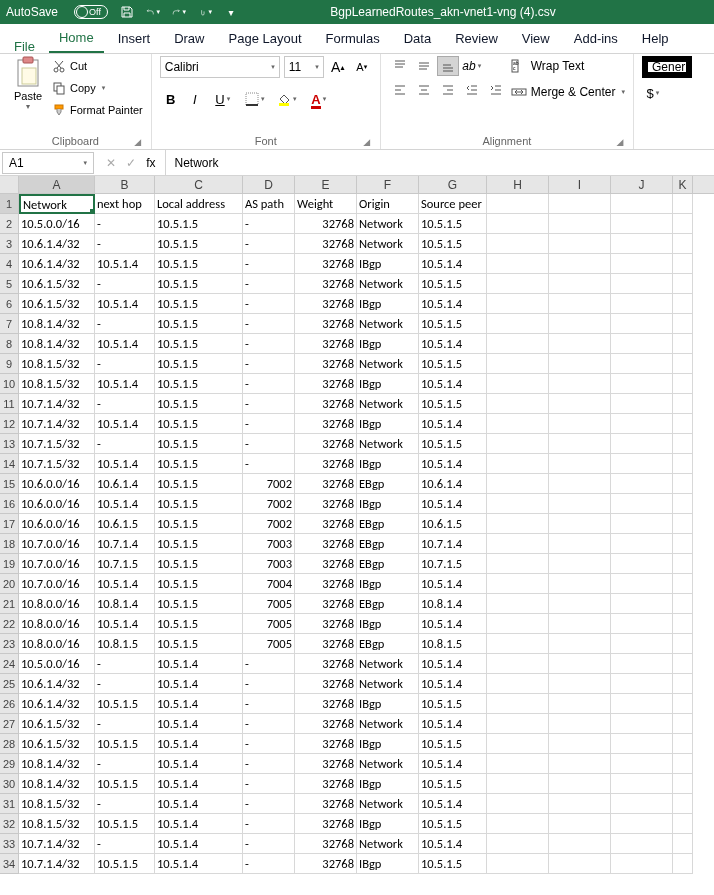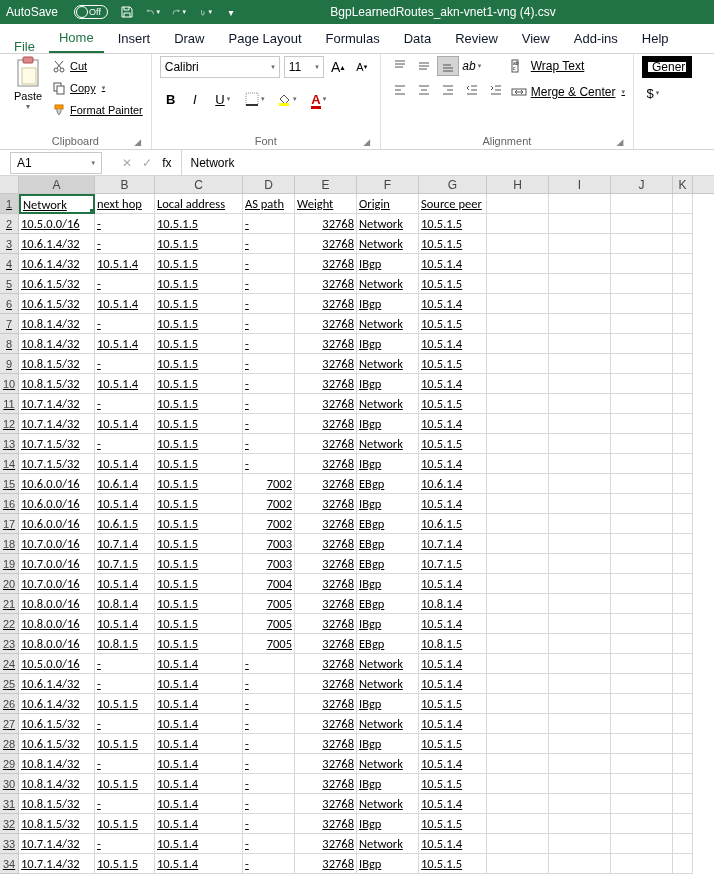--- a/index.html
+++ b/index.html
@@ -47,32 +47,32 @@
 .align-row { display: flex; gap: 2px; }
 .align-btn { width: 22px; height: 20px; display: flex; align-items: center; justify-content: center; }
 .align-btn.sel { background: #d4d4d4; border: 1px solid #aaa; }
 
 .wrap-col { display: flex; flex-direction: column; gap: 6px; font-size: 12px; }
 .wrap-col .row { display: flex; align-items: center; gap: 4px; }
 .gen-sel { width: 50px; height: 22px; border: 6px solid #000000; display: flex; align-items: center; padding: 0 4px; }
 .num-row { display: flex; gap: 4px; }
 
 .formula-bar { display: flex; align-items: center; height: 26px; border-bottom: 1px solid #d4d4d4; }
-.namebox { width: 92px; height: 22px; border: 1px solid #c8c8c8; margin: 0 10px; padding: 0 6px; font-size: 12px; display: flex; align-items: center; justify-content: space-between; }
+.namebox { width: 92px; height: 22px; border: 1px solid #c8c8c8; margin: 0 2px; padding: 0 6px; font-size: 12px; display: flex; align-items: center; justify-content: space-between; }
 .fx-btns { display: flex; gap: 10px; padding: 0 10px; align-items: center; color: #aaa; }
 .fx-input { flex: 1; border-left: 1px solid #d4d4d4; height: 100%; padding: 0 8px; display: flex; align-items: center; font-size: 12px; }
 
 .sheet { display: flex; flex-direction: column; }
 .col-headers { display: flex; background: #e6e6e6; border-bottom: 1px solid #c8c8c8; height: 18px; }
 .corner { width: 19px; border-right: 1px solid #c8c8c8; background: #e6e6e6; }
 .colh { text-align: center; font-size: 12px; color: #444; border-right: 1px solid #c8c8c8; display: flex; align-items: center; justify-content: center; }
 .colh.sel { background: #d2d2d2; }
 
 .rows { display: flex; flex-direction: column; }
-.row { display: flex; height: 20px; text-decoration: underline; }
+.row { display: flex; height: 20px; }
 .rowh { width: 19px; background: #e6e6e6; border-right: 1px solid #c8c8c8; border-bottom: 1px solid #c8c8c8; text-align: center; font-size: 11px; color: #444; display: flex; align-items: center; justify-content: center; }
 .rowh.sel { background: #d2d2d2; }
 .cell { border-right: 1px solid #d8d8d8; border-bottom: 1px solid #d8d8d8; padding: 0 2px; font-size: 12.5px; font-family: Calibri, sans-serif; overflow: hidden; white-space: nowrap; display: flex; align-items: center; }
 .cell.num { justify-content: flex-end; }
 .cell.selected { border: 2px solid #217346; position: relative; }
 .cell.selected::after { content: ''; position: absolute; right: -3px; bottom: -3px; width: 6px; height: 6px; background: #217346; }
 
 .cw-A { width: 76px; } .cw-B { width: 60px; } .cw-C { width: 88px; }
 .cw-D { width: 52px; } .cw-E { width: 62px; } .cw-F { width: 62px; }
 .cw-G { width: 68px; } .cw-H { width: 62px; } .cw-I { width: 62px; }

